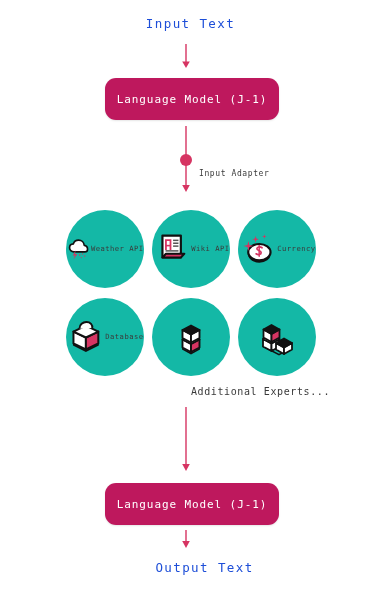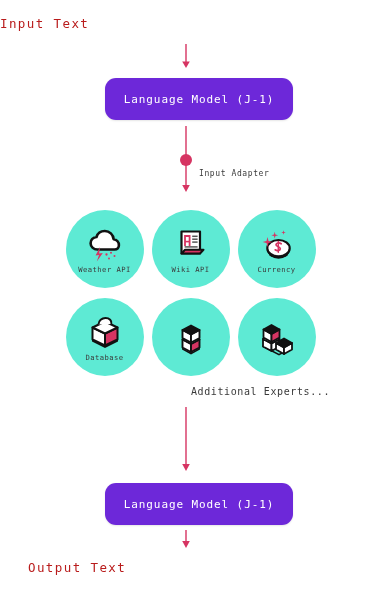--- a/index.html
+++ b/index.html
@@ -8,30 +8,30 @@
     background:#ffffff;
     font-family:"DejaVu Sans Mono","Liberation Mono",monospace;
     overflow:hidden;
     position:relative;
     color:#333333;
   }
   .stage{position:absolute;inset:0;}
 
   
   .io-label{
-    position:absolute;left:0;right:0;
-    font-size:12.5px;letter-spacing:1.4px;color:#b91c1c;
+    position:absolute;left:0;right:0;text-align:center;
+    font-size:12.5px;letter-spacing:1.4px;color:#1d4ed8;
   }
   #input-text{top:16px;}
   #output-text{top:560px;margin-left:28px;}
 
   
   .lm-box{
-    position:absolute;left:105px;width:188px;height:42px;
-    background:#6d28d9;border-radius:11px;
+    position:absolute;left:105px;width:174px;height:42px;
+    background:#be185d;border-radius:11px;
     display:flex;align-items:center;justify-content:center;
     color:#ffffff;font-size:11px;letter-spacing:.9px;
     box-shadow:0 1px 2px rgba(0,0,0,.10);
   }
   #lm-top{top:78px;}
   #lm-bottom{top:483px;}
 
   
   .conn{position:absolute;left:0;top:0;pointer-events:none;}
 
@@ -48,22 +48,22 @@
 
   
   .experts{
     position:absolute;left:0;top:210px;width:381px;
   }
   .expert-row{
     display:flex;justify-content:center;gap:8px;margin-bottom:10px;
   }
   .expert{
     width:78px;height:78px;border-radius:50%;
-    background:#5eead4;
-    display:flex;flex-direction:column;align-items:center;justify-content:center;
+    background:#14b8a6;
+    display:flex;flex-direction:row;align-items:center;justify-content:center;
     position:relative;
   }
   .expert .glyph{
     width:40px;height:40px;display:block;margin-bottom:1px;
   }
   .expert.no-label .glyph{margin-bottom:0;margin-top:2px;}
   .expert-label{
     font-size:7.2px;letter-spacing:.45px;color:#3a3a3a;
     white-space:nowrap;line-height:1;
   }

